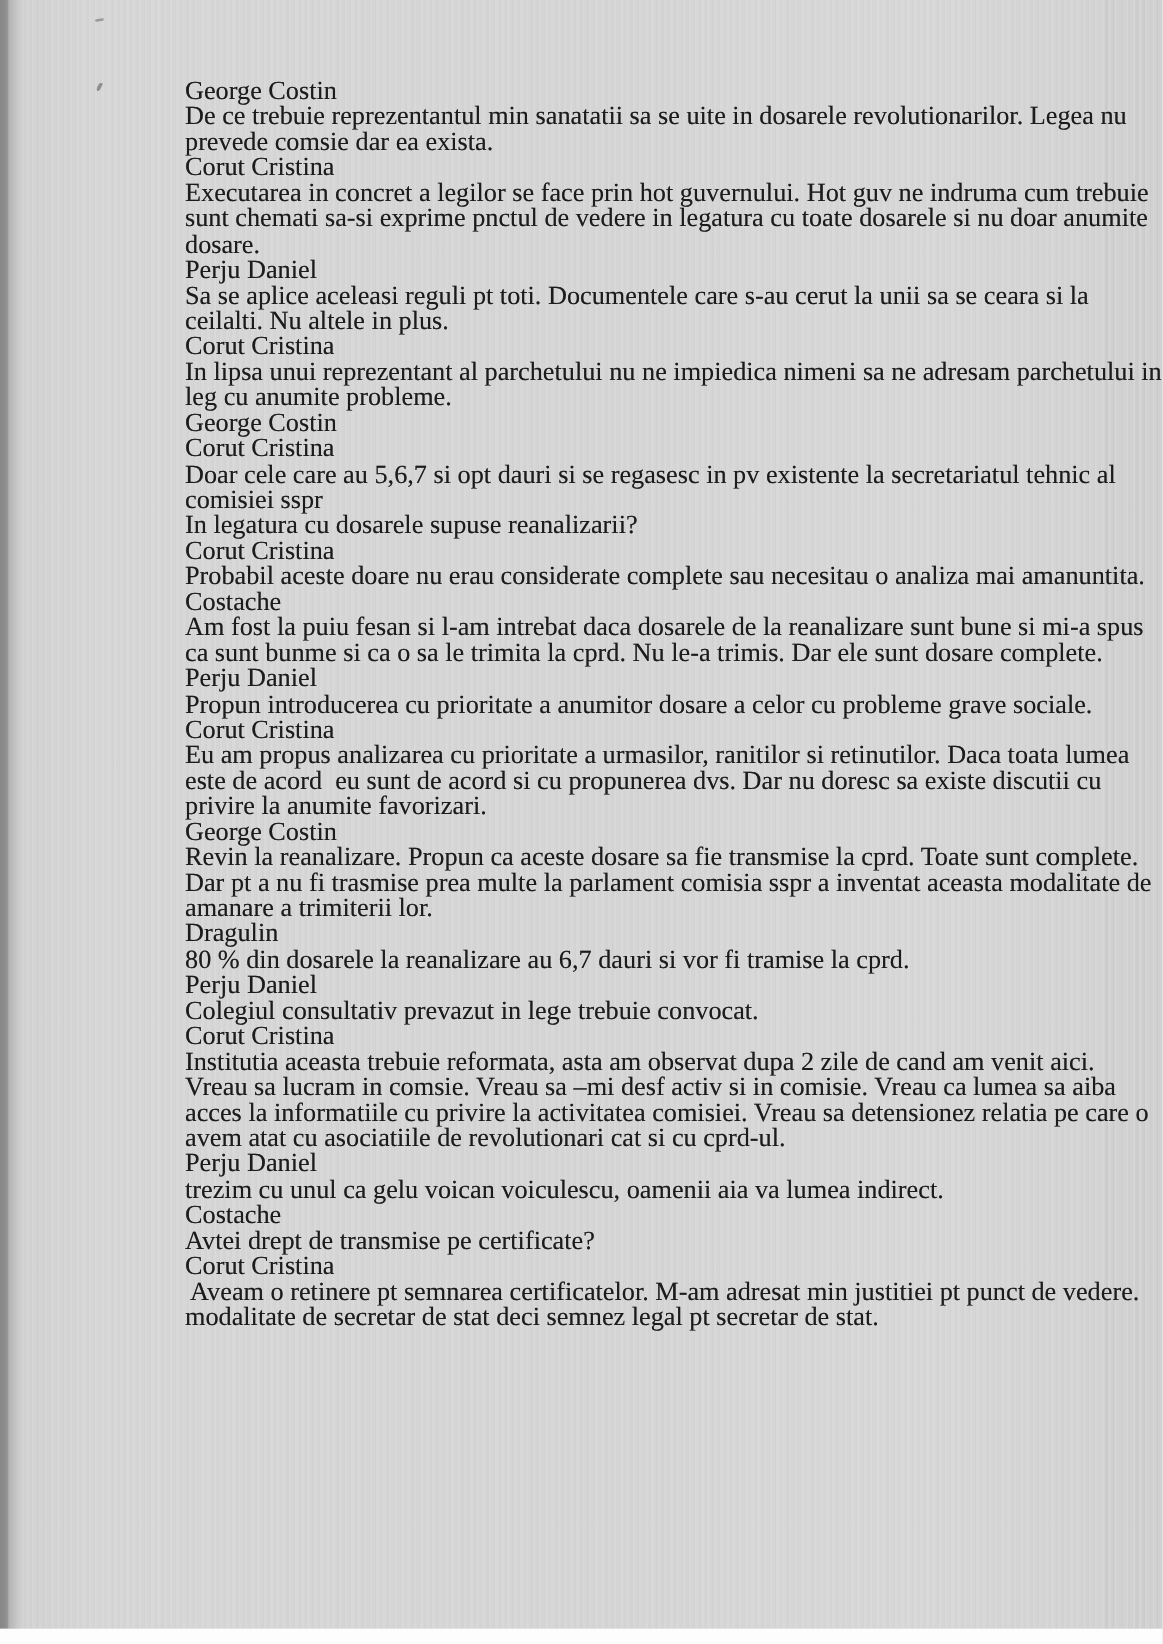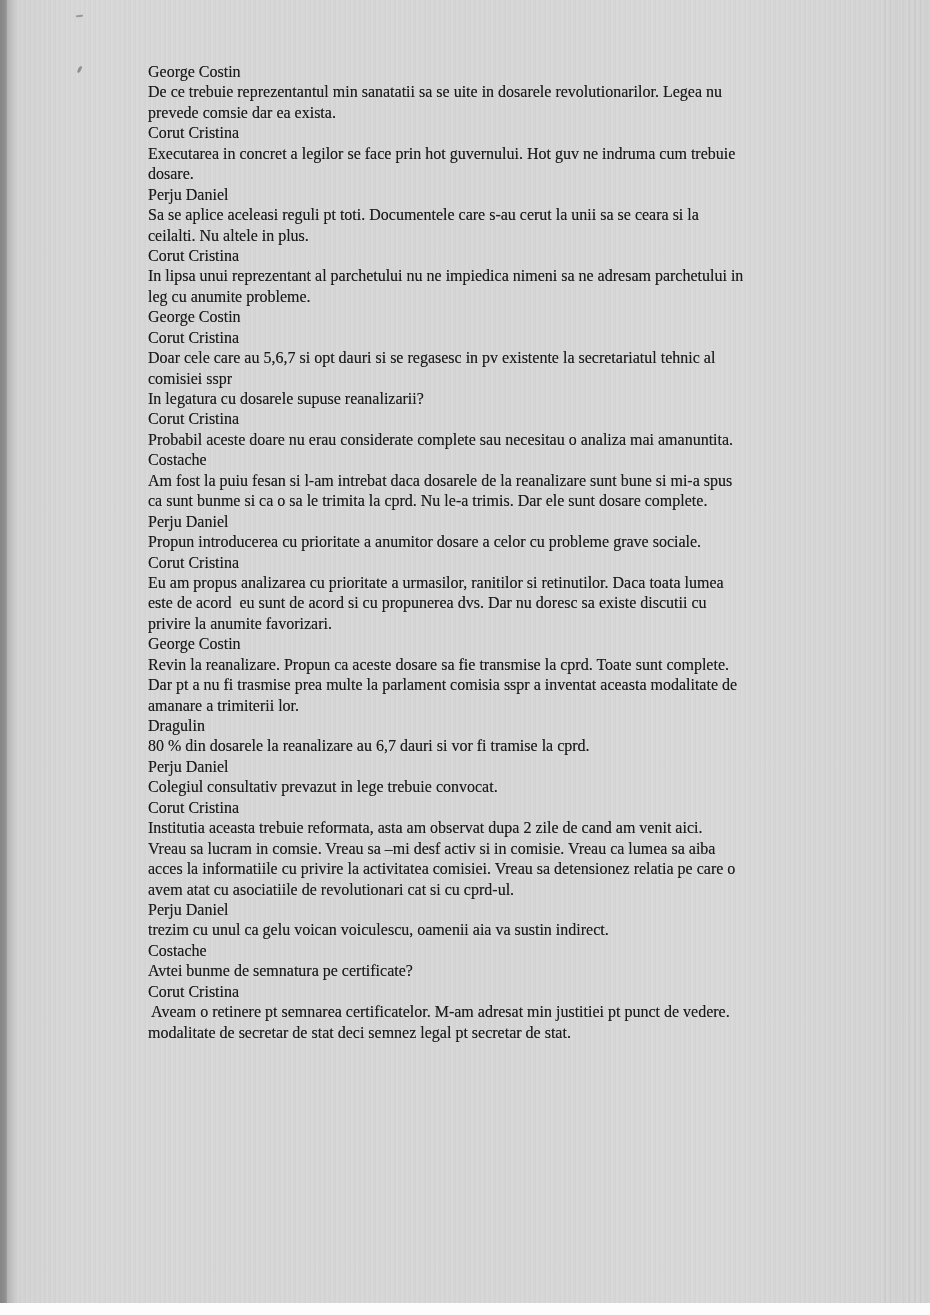--- a/index.html
+++ b/index.html
@@ -75,21 +75,21 @@
     width: 3px; height: 7px;
     border-radius: 60% 0 50% 50%;
     transform: rotate(24deg);
   }
   .transcript {
     position: absolute;
     left: 148px;
     top: 62px;
     width: 720px;
     color: #1c1c1c;
-    font-size: 16px;
+    font-size: 21px;
     line-height: 20.45px;
     text-shadow: 0 0 0.5px rgba(30,30,30,0.55);
   }
   .line {
     white-space: pre;
     height: 20.45px;
   }
 </style>
 </head>
 <body>
@@ -99,20 +99,21 @@
   <div class="edge-strip2"></div>
   <div class="right-shade"></div>
   <div class="speck speck1"></div>
   <div class="speck speck2"></div>
   <div class="transcript">
       <div class="line">George Costin</div>
       <div class="line">De ce trebuie reprezentantul min sanatatii sa se uite in dosarele revolutionarilor. Legea nu</div>
       <div class="line">prevede comsie dar ea exista.</div>
       <div class="line">Corut Cristina</div>
       <div class="line">Executarea in concret a legilor se face prin hot guvernului. Hot guv ne indruma cum trebuie</div>
+      <div class="line">sunt chemati sa-si exprime pnctul de vedere in legatura cu toate dosarele si nu doar anumite</div>
       <div class="line">dosare.</div>
       <div class="line">Perju Daniel</div>
       <div class="line">Sa se aplice aceleasi reguli pt toti. Documentele care s-au cerut la unii sa se ceara si la</div>
       <div class="line">ceilalti. Nu altele in plus.</div>
       <div class="line">Corut Cristina</div>
       <div class="line">In lipsa unui reprezentant al parchetului nu ne impiedica nimeni sa ne adresam parchetului in</div>
       <div class="line">leg cu anumite probleme.</div>
       <div class="line">George Costin</div>
       <div class="line">Corut Cristina</div>
       <div class="line">Doar cele care au 5,6,7 si opt dauri si se regasesc in pv existente la secretariatul tehnic al</div>
@@ -136,21 +137,21 @@
       <div class="line">Dragulin</div>
       <div class="line">80 % din dosarele la reanalizare au 6,7 dauri si vor fi tramise la cprd.</div>
       <div class="line">Perju Daniel</div>
       <div class="line">Colegiul consultativ prevazut in lege trebuie convocat.</div>
       <div class="line">Corut Cristina</div>
       <div class="line">Institutia aceasta trebuie reformata, asta am observat dupa 2 zile de cand am venit aici.</div>
       <div class="line">Vreau sa lucram in comsie. Vreau sa –mi desf activ si in comisie. Vreau ca lumea sa aiba</div>
       <div class="line">acces la informatiile cu privire la activitatea comisiei. Vreau sa detensionez relatia pe care o</div>
       <div class="line">avem atat cu asociatiile de revolutionari cat si cu cprd-ul.</div>
       <div class="line">Perju Daniel</div>
-      <div class="line">trezim cu unul ca gelu voican voiculescu, oamenii aia va sustin indirect.</div>
+      <div class="line">trezim cu unul ca gelu voican voiculescu, oamenii aia va lumea indirect.</div>
       <div class="line">Costache</div>
-      <div class="line">Avtei bunme de semnatura pe certificate?</div>
+      <div class="line">Avtei drept de transmise pe certificate?</div>
       <div class="line">Corut Cristina</div>
       <div class="line"> Aveam o retinere pt semnarea certificatelor. M-am adresat min justitiei pt punct de vedere.</div>
       <div class="line">modalitate de secretar de stat deci semnez legal pt secretar de stat.</div>
     </div>
 </div>
 <div class="bottom-strip"></div>
 
 </body></html>

